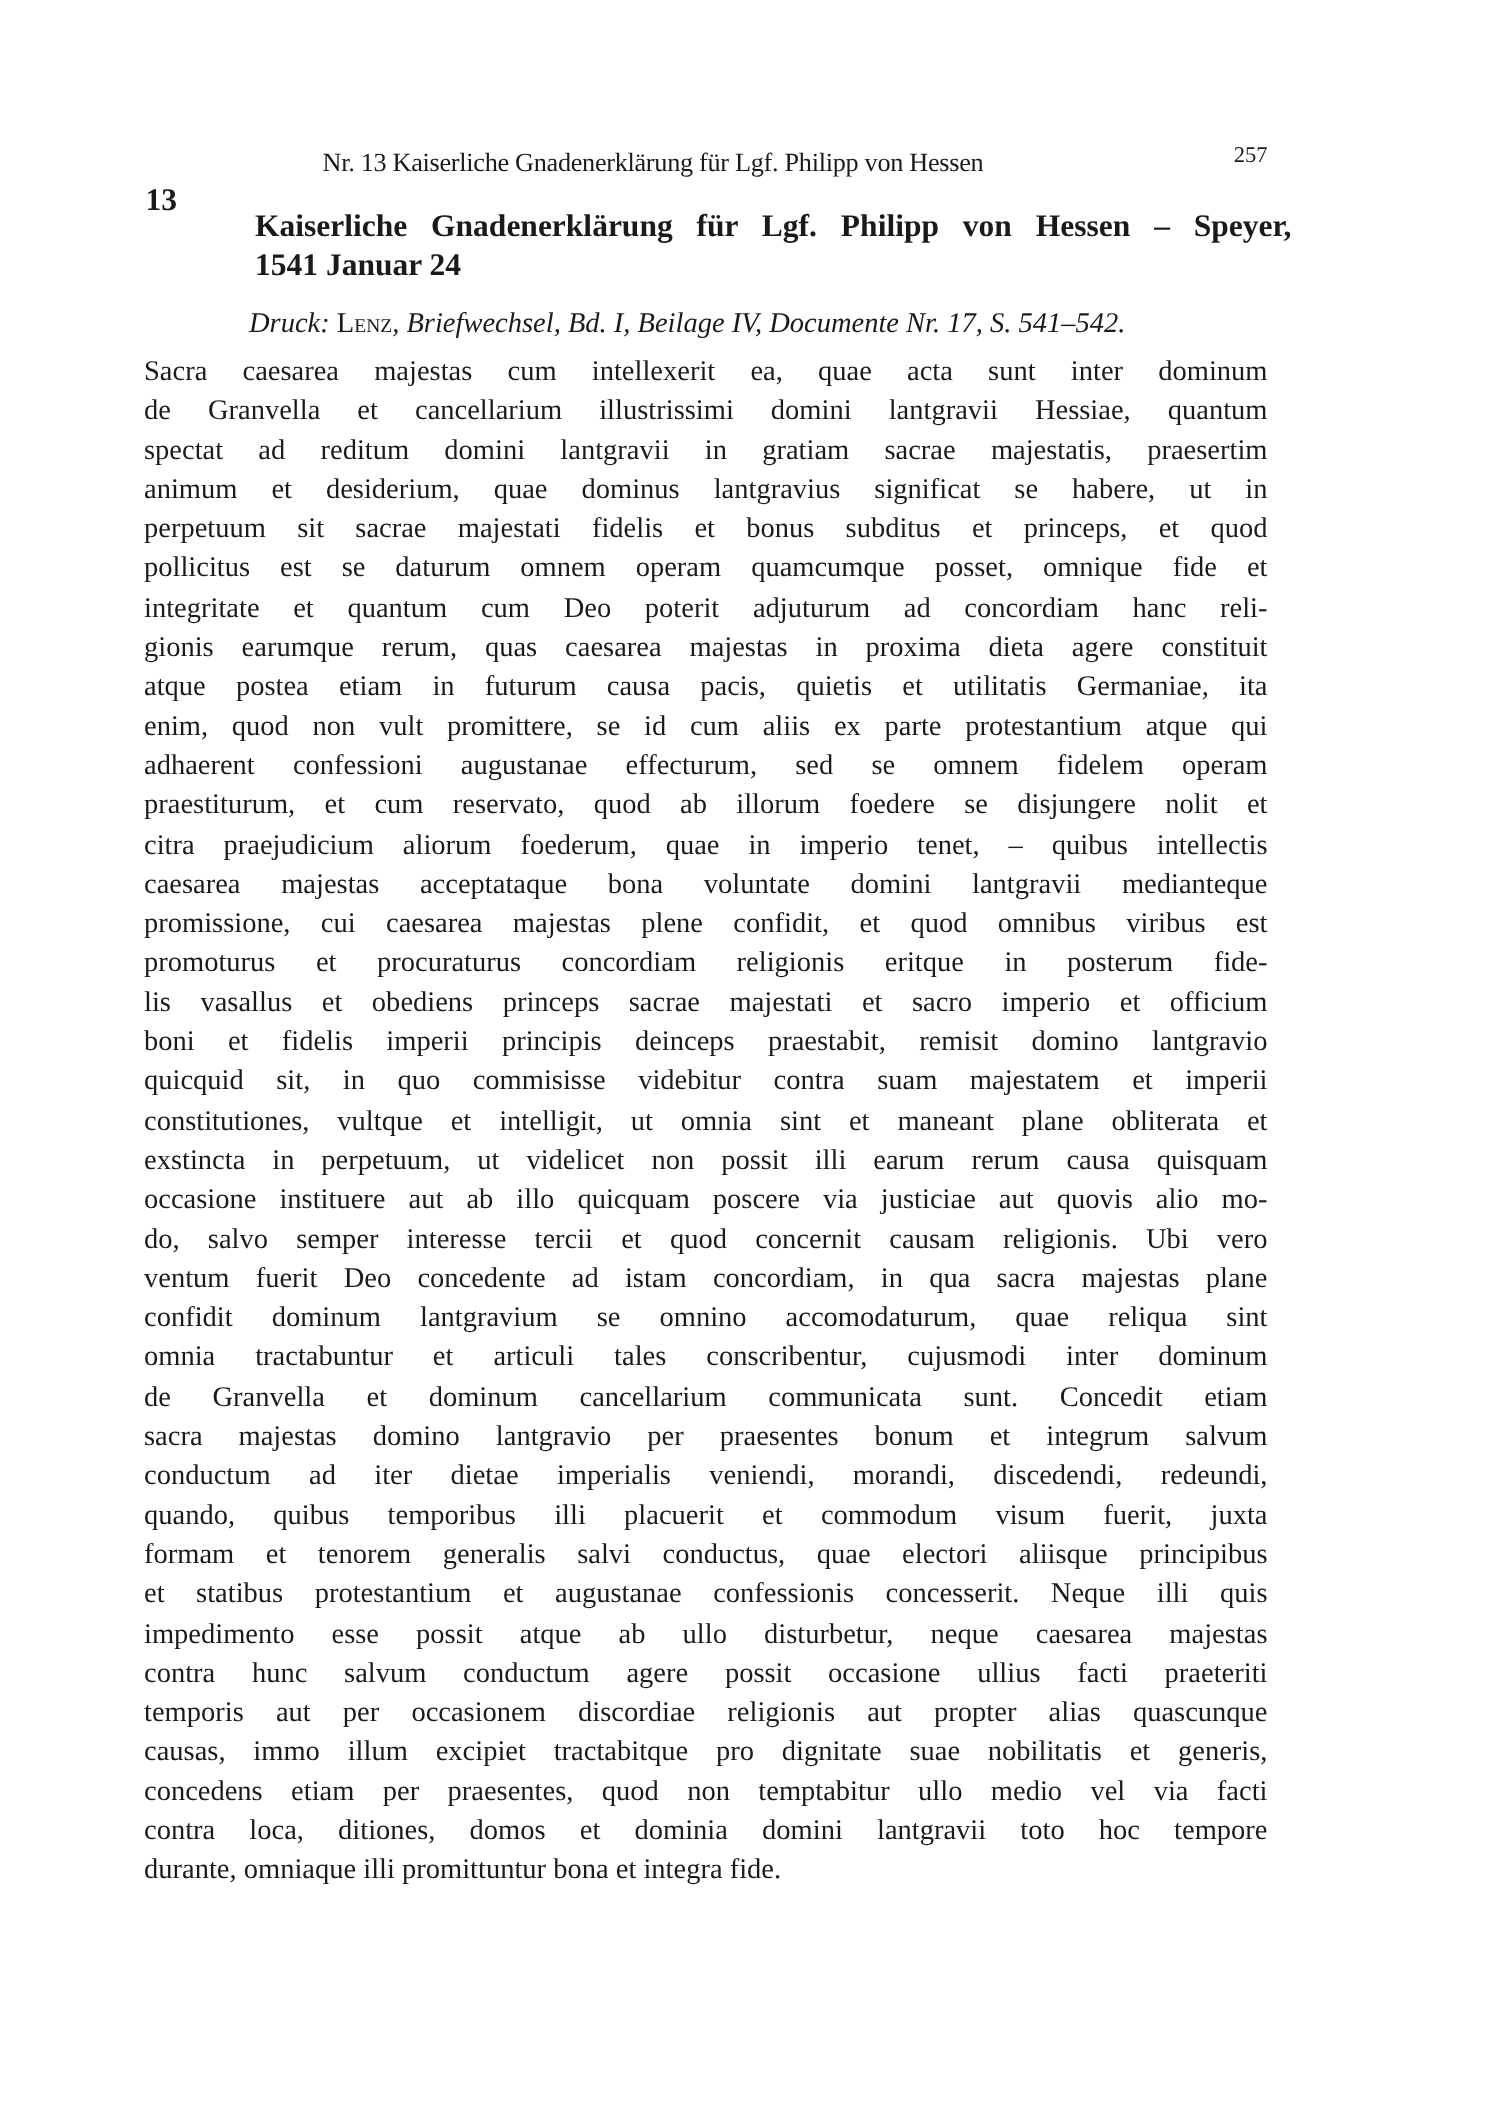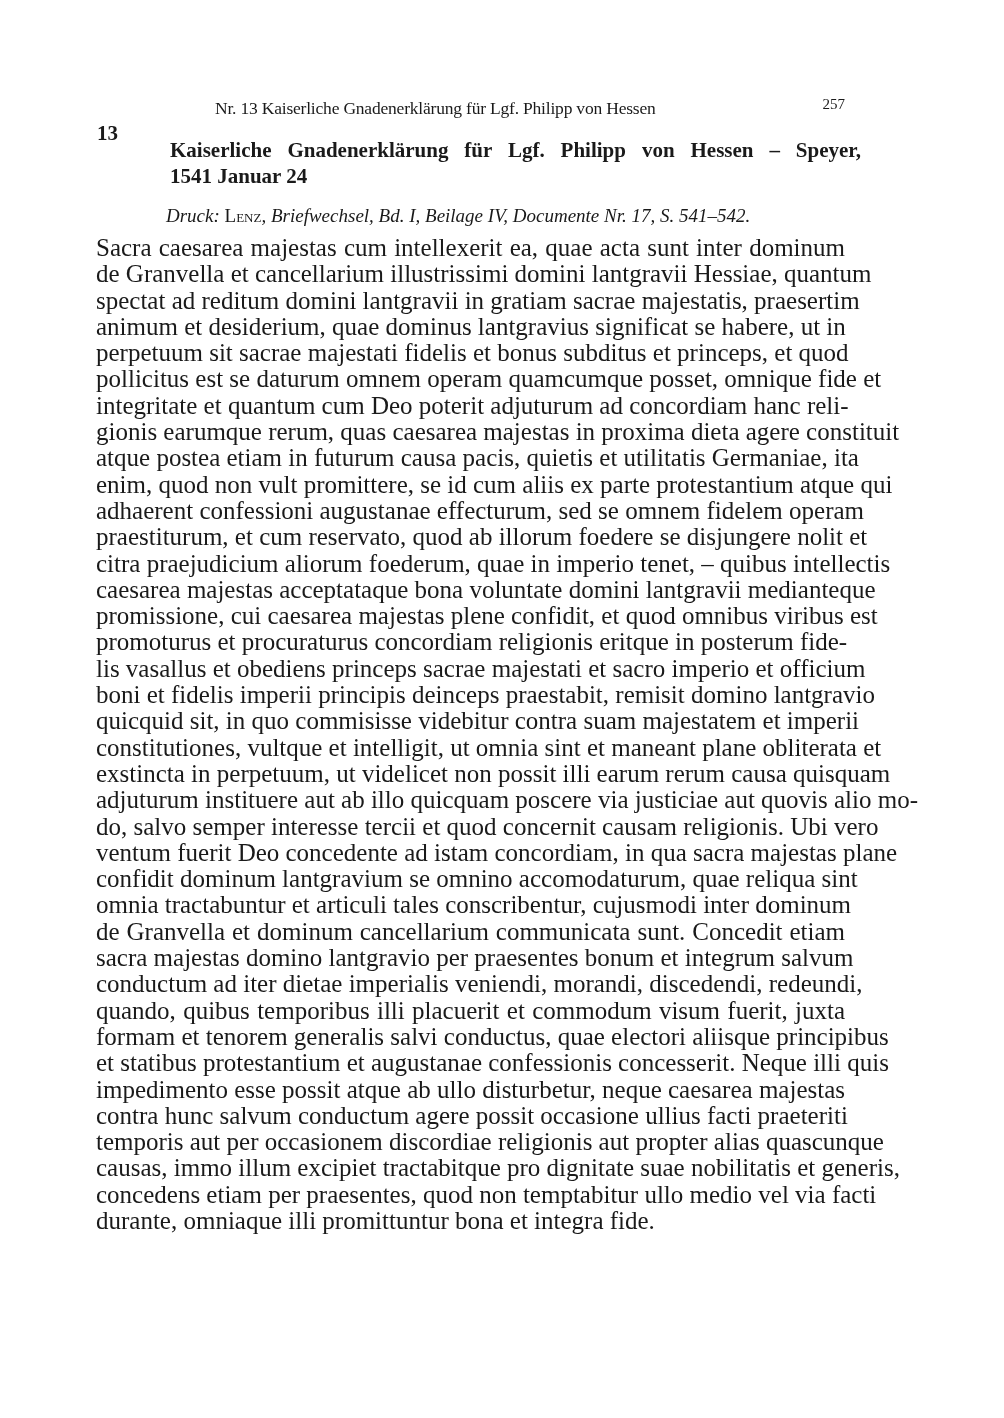--- a/index.html
+++ b/index.html
@@ -76,21 +76,21 @@
     .source-note .it { font-style: italic; }
     .source-note .sc {
       font-variant: small-caps;
       font-style: normal;
     }
     .body-text {
       position: absolute;
       top: 235px;
       left: 96px;
       width: 749px;
-      font-size: 25px;
+      font-size: 19px;
       line-height: 26.3px;
     }
     .body-text .line {
       display: block;
       white-space: nowrap;
       text-align: justify;
       text-align-last: justify;
       height: 26.3px;
       overflow: visible;
     }
@@ -134,30 +134,31 @@
   <span class="line">praestiturum, et cum reservato, quod ab illorum foedere se disjungere nolit et</span>
   <span class="line">citra praejudicium aliorum foederum, quae in imperio tenet, – quibus intellectis</span>
   <span class="line">caesarea majestas acceptataque bona voluntate domini lantgravii medianteque</span>
   <span class="line">promissione, cui caesarea majestas plene confidit, et quod omnibus viribus est</span>
   <span class="line">promoturus et procuraturus concordiam religionis eritque in posterum fide-</span>
   <span class="line">lis vasallus et obediens princeps sacrae majestati et sacro imperio et officium</span>
   <span class="line">boni et fidelis imperii principis deinceps praestabit, remisit domino lantgravio</span>
   <span class="line">quicquid sit, in quo commisisse videbitur contra suam majestatem et imperii</span>
   <span class="line">constitutiones, vultque et intelligit, ut omnia sint et maneant plane obliterata et</span>
   <span class="line">exstincta in perpetuum, ut videlicet non possit illi earum rerum causa quisquam</span>
-  <span class="line">adjuturum instituere aut ab illo quicquam poscere via justiciae aut quovis alio mo-</span>
+  <span class="line">occasione instituere aut ab illo quicquam poscere via justiciae aut quovis alio mo-</span>
   <span class="line">do, salvo semper interesse tercii et quod concernit causam religionis. Ubi vero</span>
   <span class="line">ventum fuerit Deo concedente ad istam concordiam, in qua sacra majestas plane</span>
   <span class="line">confidit dominum lantgravium se omnino accomodaturum, quae reliqua sint</span>
   <span class="line">omnia tractabuntur et articuli tales conscribentur, cujusmodi inter dominum</span>
   <span class="line">de Granvella et dominum cancellarium communicata sunt. Concedit etiam</span>
   <span class="line">sacra majestas domino lantgravio per praesentes bonum et integrum salvum</span>
   <span class="line">conductum ad iter dietae imperialis veniendi, morandi, discedendi, redeundi,</span>
   <span class="line">quando, quibus temporibus illi placuerit et commodum visum fuerit, juxta</span>
   <span class="line">formam et tenorem generalis salvi conductus, quae electori aliisque principibus</span>
   <span class="line">et statibus protestantium et augustanae confessionis concesserit. Neque illi quis</span>
   <span class="line">impedimento esse possit atque ab ullo disturbetur, neque caesarea majestas</span>
   <span class="line">contra hunc salvum conductum agere possit occasione ullius facti praeteriti</span>
   <span class="line">temporis aut per occasionem discordiae religionis aut propter alias quascunque</span>
   <span class="line">causas, immo illum excipiet tractabitque pro dignitate suae nobilitatis et generis,</span>
   <span class="line">concedens etiam per praesentes, quod non temptabitur ullo medio vel via facti</span>
+  <span class="line">contra loca, ditiones, domos et dominia domini lantgravii toto hoc tempore</span>
   <span class="line last">durante, omniaque illi promittuntur bona et integra fide.</span>
 </article>
 
 </body></html>

